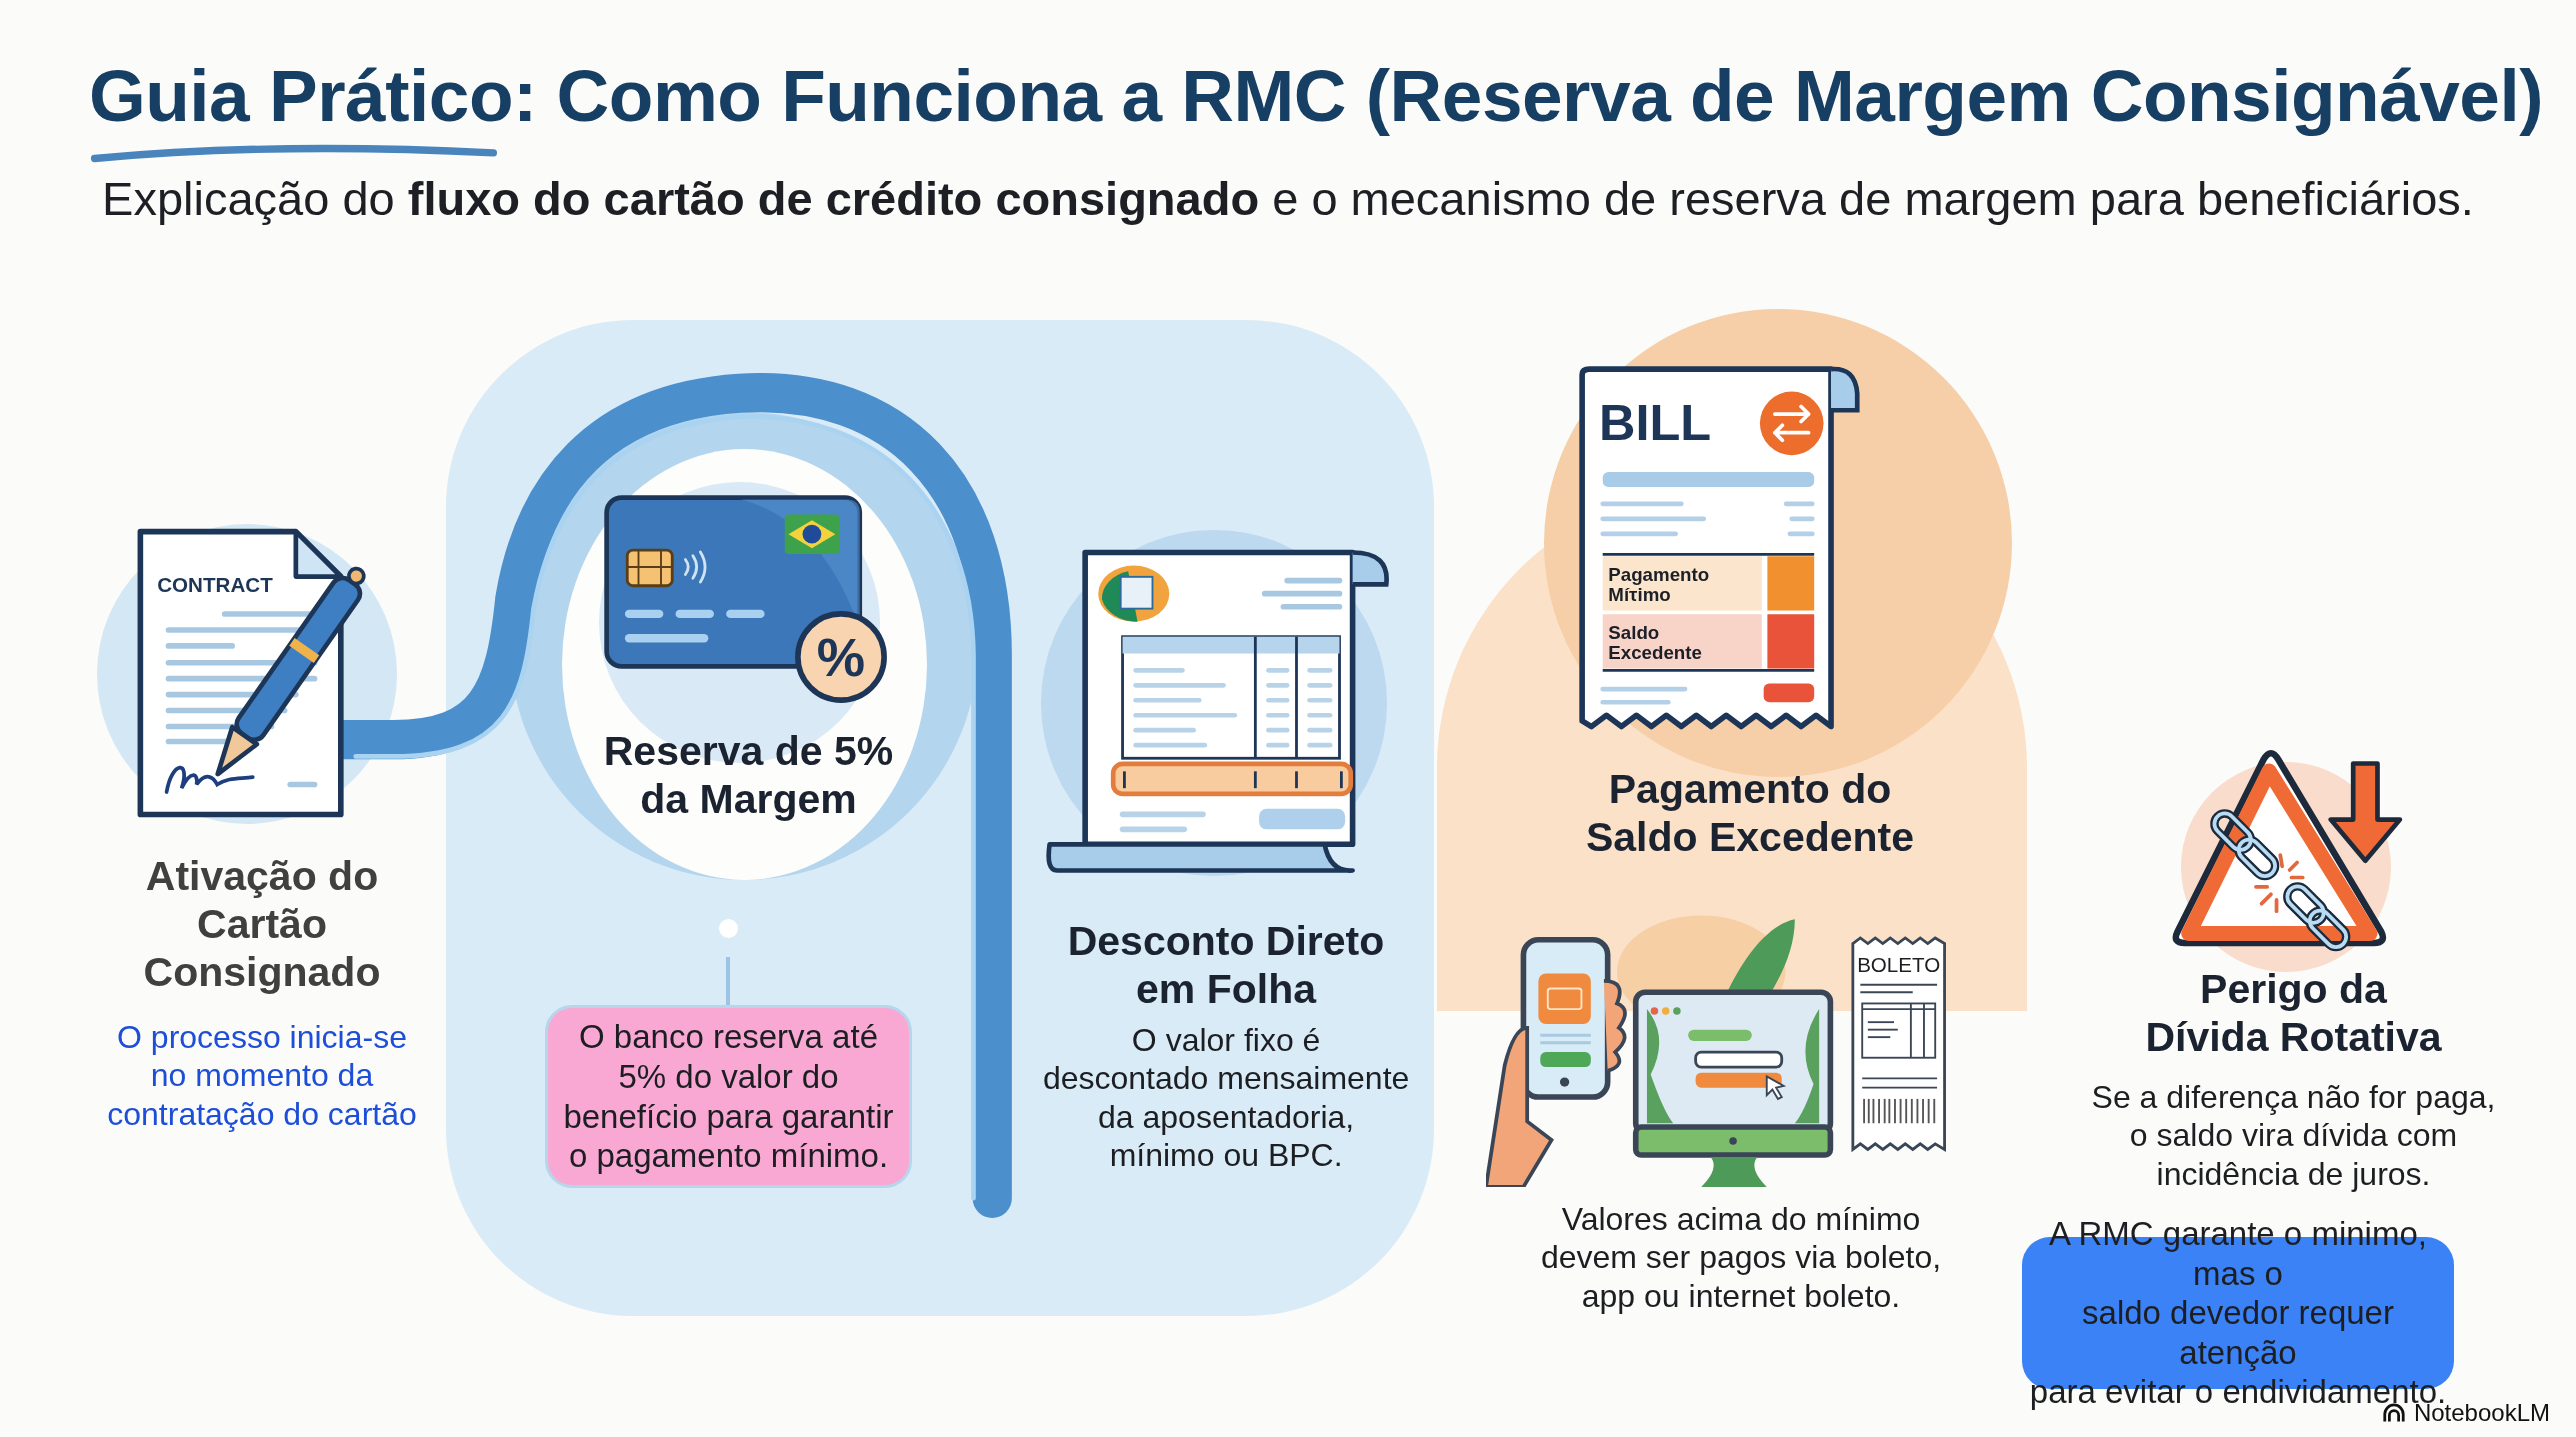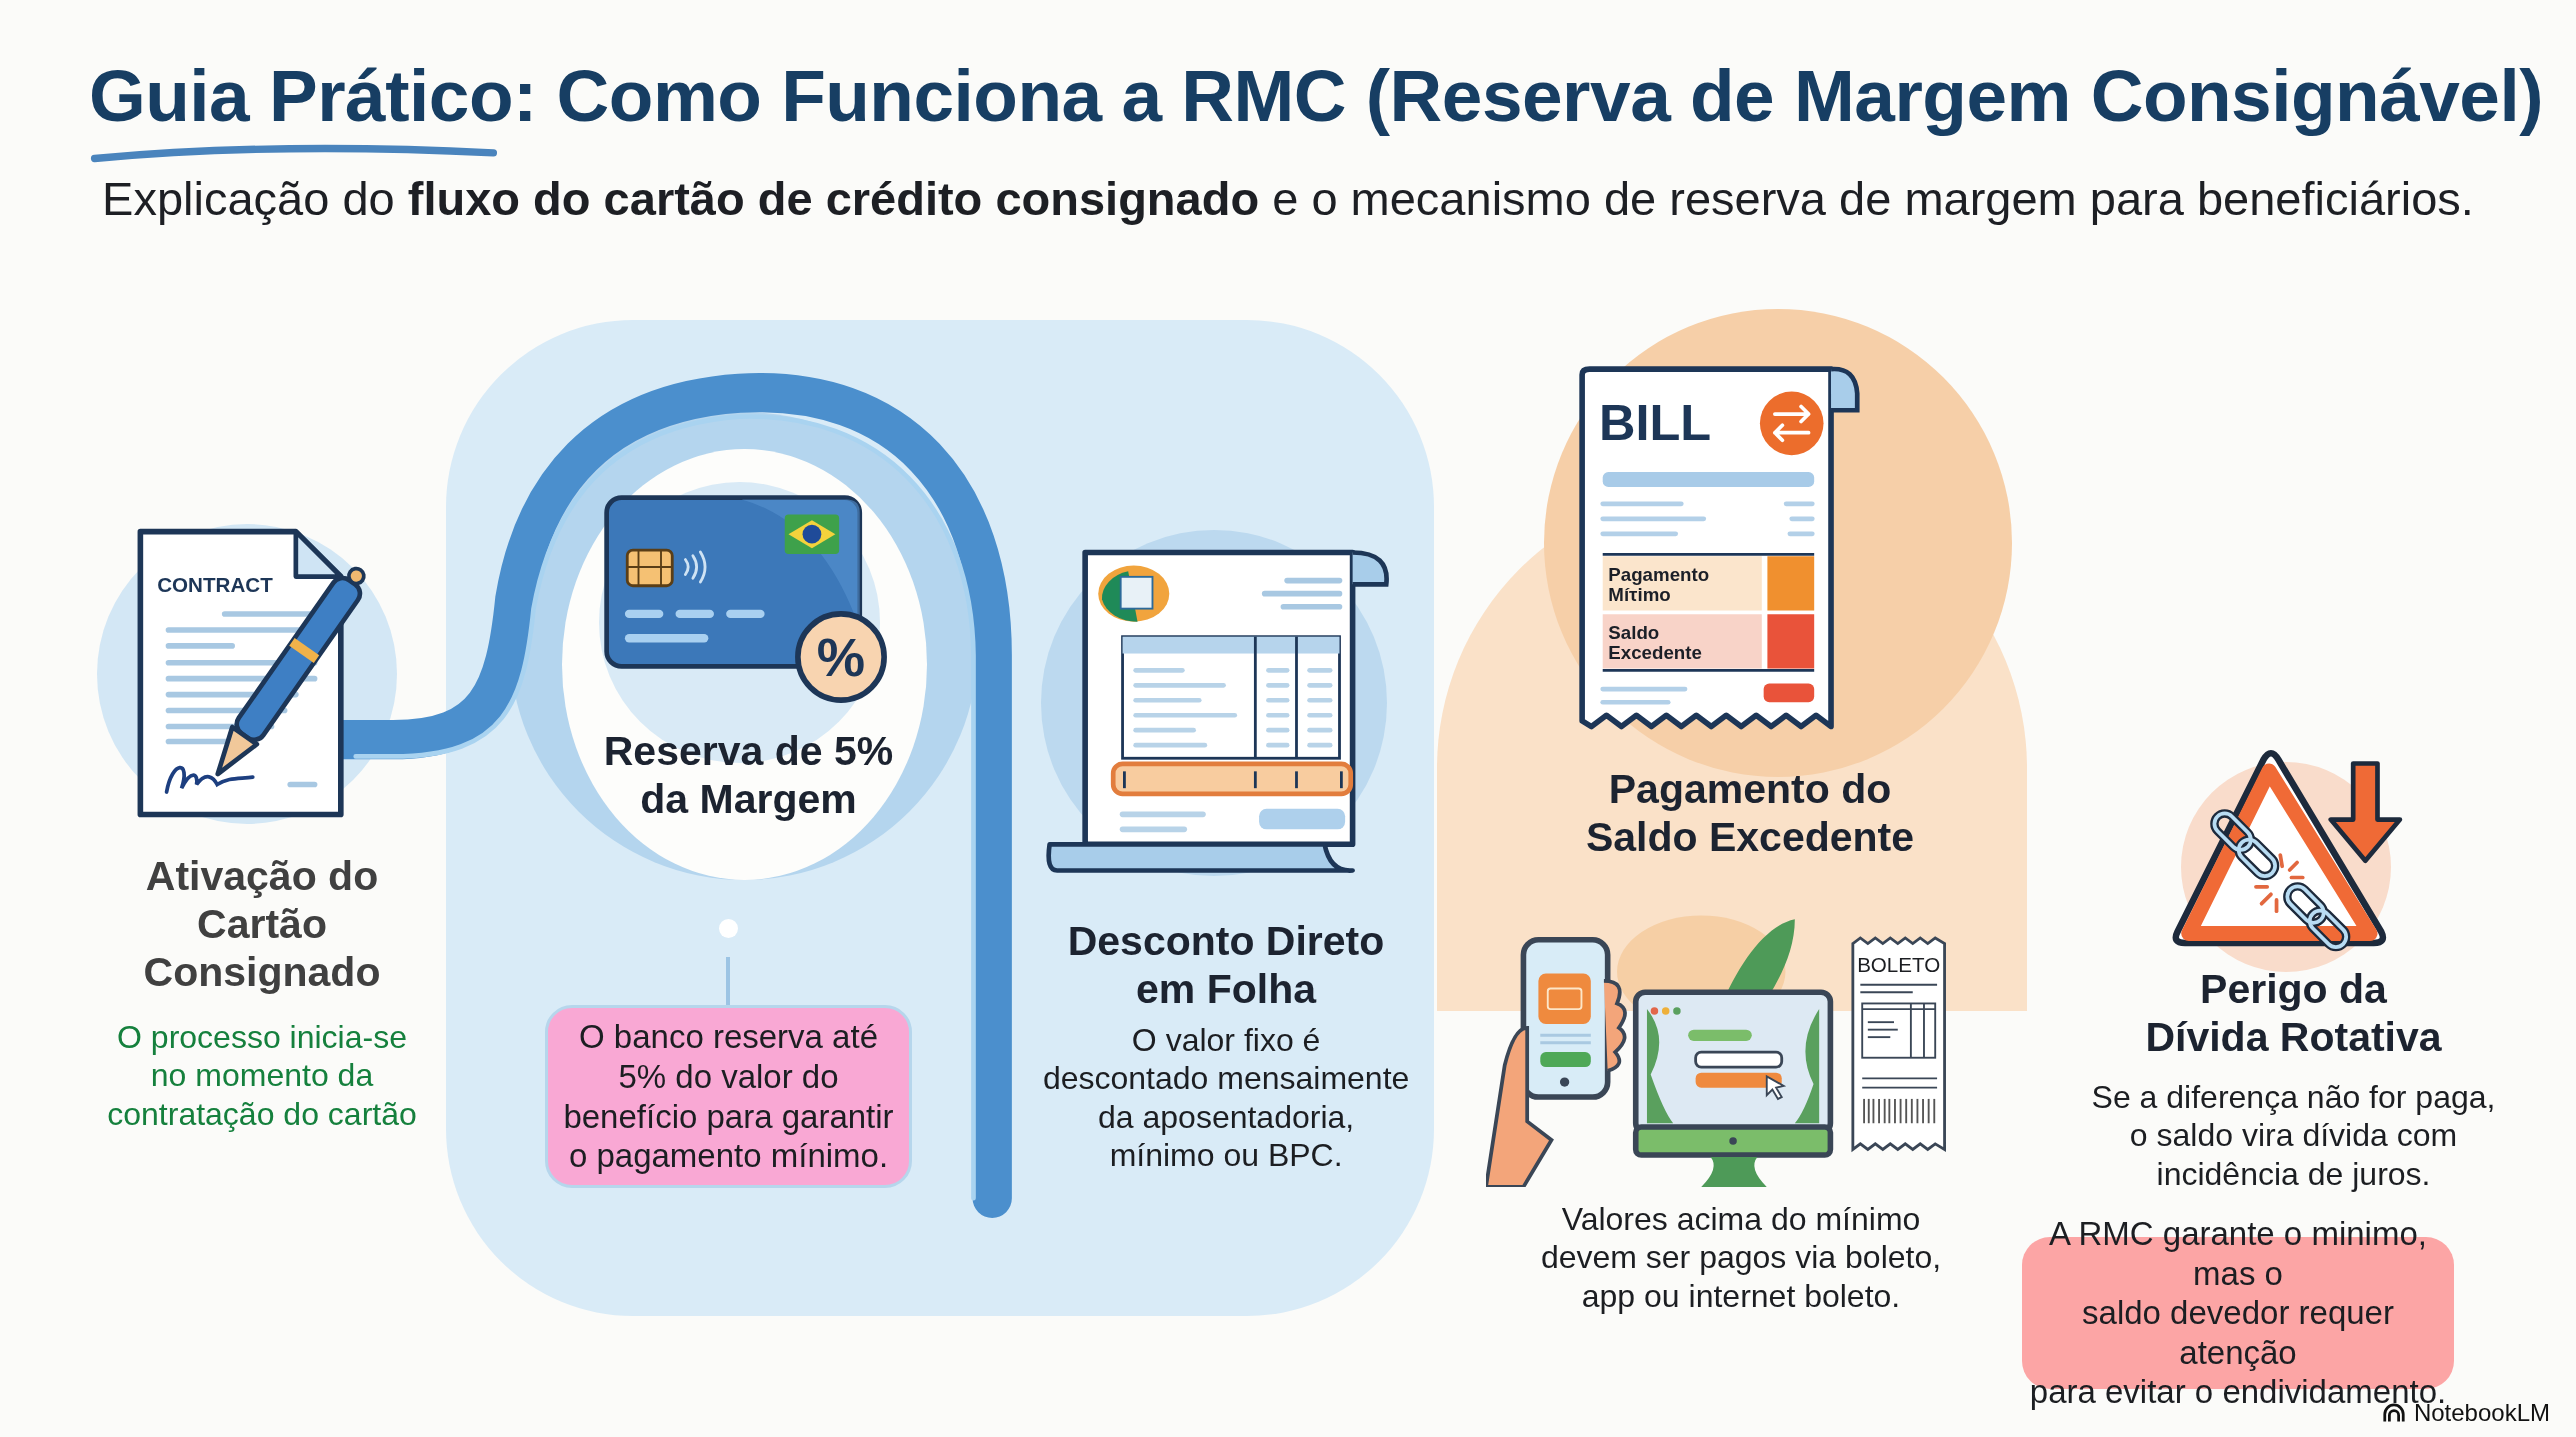--- a/index.html
+++ b/index.html
@@ -38,21 +38,21 @@
     left:1544px; top:309px; width:468px; height:468px; border-radius:50%;
     background:#f6cfa8;
   }
 
   .note-box {
     background:#f9a8d4; border:3.7px solid #b6d6ec; border-radius:27px;
     text-align:center; font-size:33px; line-height:1.2; color:#1c1e22;
     box-sizing:border-box; display:flex; align-items:center; justify-content:center;
   }
   .tip-box {
-    background:#fca5a5; border-radius:28px;
+    background:#3b82f6; border-radius:28px;
     text-align:center; font-size:33px; line-height:1.2; color:#1c1e22;
     box-sizing:border-box; display:flex; align-items:center; justify-content:center;
   }
   .brand {
     right:26px; bottom:11.2px; font-size:24px; color:#111; font-weight:500;
     display:flex; align-items:center; gap:7.5px;margin-top:36px;
   }
 </style>
 </head>
 <body>
@@ -105,21 +105,21 @@
       <rect x="-16" y="84" width="32" height="10" fill="#f0b24a"></rect>
       <path d="M-16 200 L0 250 L16 200 Z" fill="#f1c89a" stroke="#1d3657" stroke-width="5" stroke-linejoin="round"></path>
       <circle cx="0" cy="-8" r="8" fill="#f0b870" stroke="#1d3657" stroke-width="4"></circle>
     </g>
   </svg>
   <div class="abs step-title" style="left:0;top:348px;width:412px;font-size:41px;color:#404040;">
     <div>Ativação do</div>
     <div>Cartão</div>
     <div>Consignado</div>
   </div>
-  <div class="abs step-body" style="left:0;top:513px;width:412px;font-size:32px;color:#15803d;">
+  <div class="abs step-body" style="left:0;top:513px;width:412px;font-size:32px;color:#1d4ed8;">
     <div>O processo inicia-se</div>
     <div>no momento da</div>
     <div>contratação do cartão</div>
   </div>
 </div>
 
 <div class="abs" style="left:524px;top:468px;width:449px;height:749px;">
   <svg class="abs" style="left:77px;top:24px;" width="300" height="225" viewBox="0 0 320 240">
     <rect x="6" y="6" width="270" height="180" rx="16" fill="#3c78b9" stroke="#1d3657" stroke-width="5"></rect>
     <path d="M150 8 Q 230 30 270 130 L270 180 L276 180 L276 22 Q 276 8 262 8 Z" fill="#5591cf" opacity="0.6"></path>

